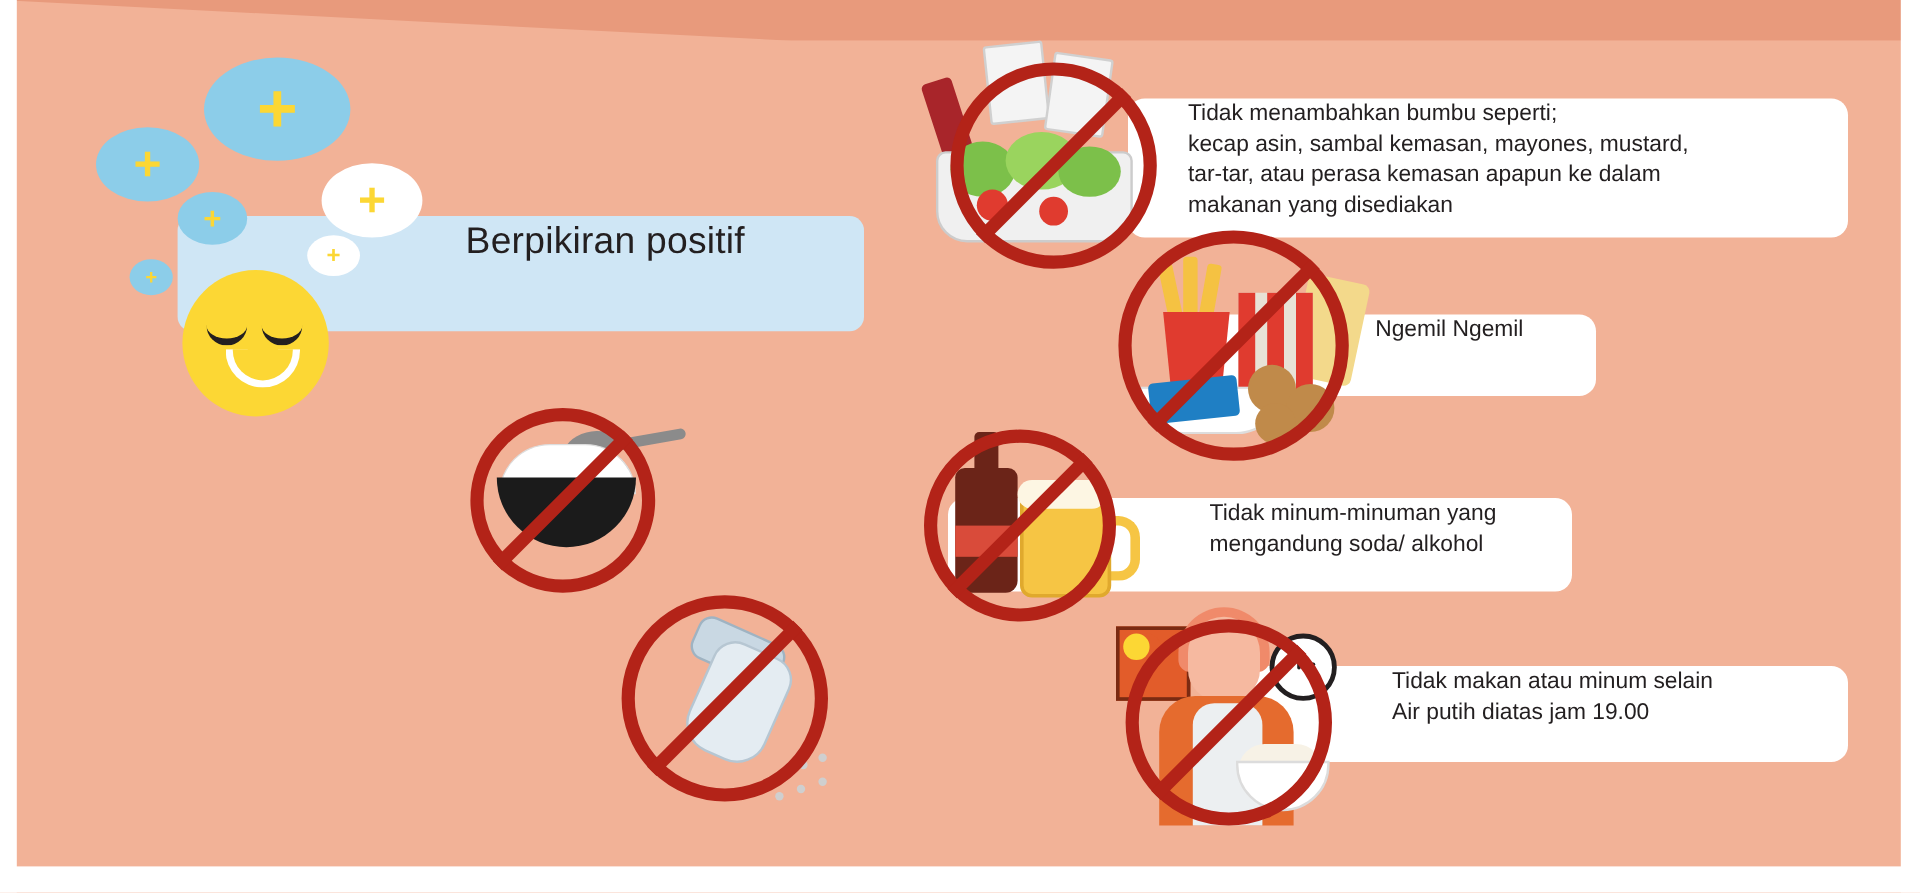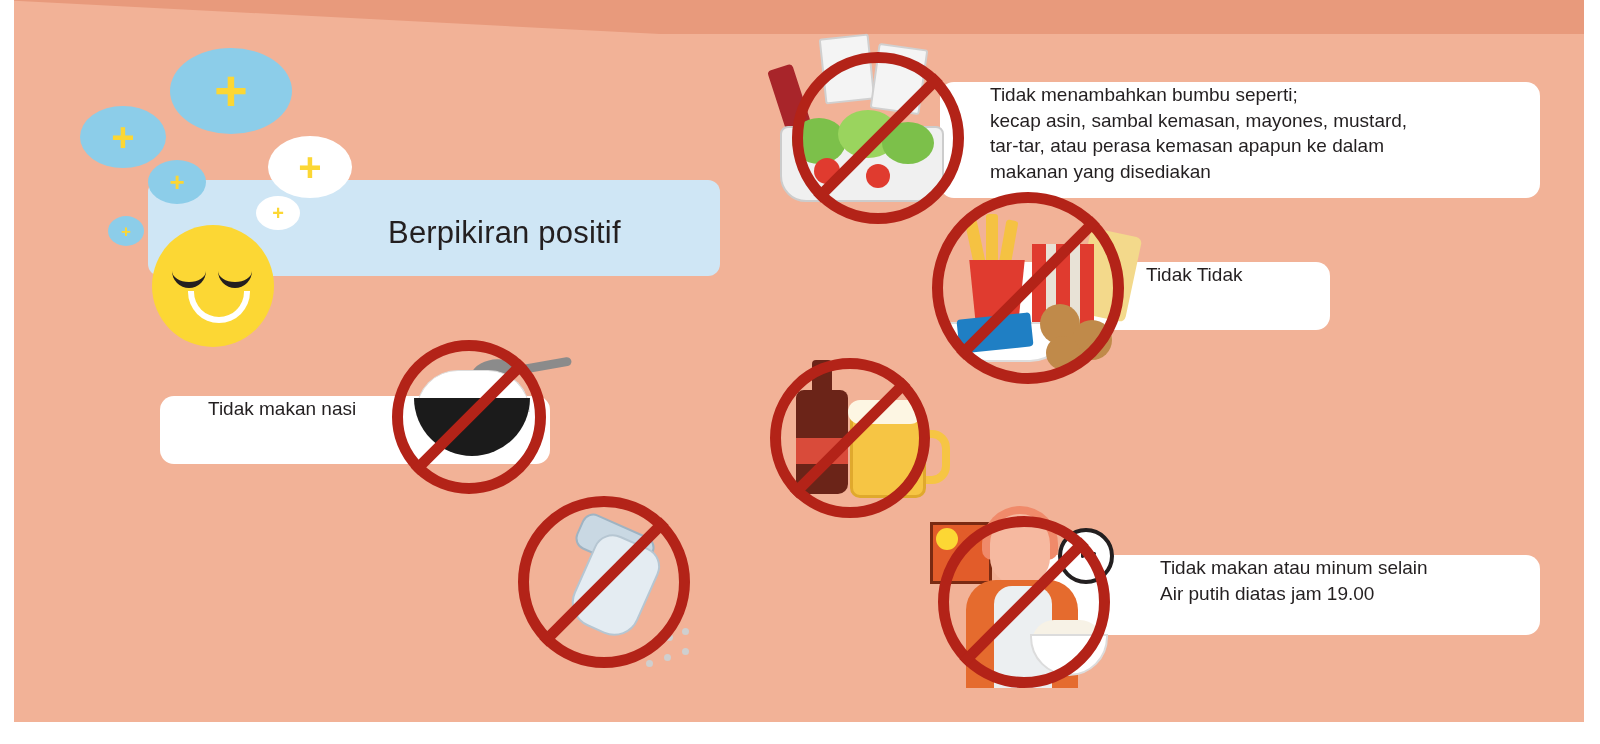--- a/index.html
+++ b/index.html
@@ -64,21 +64,20 @@
     left: 148px; top: 180px;
     width: 572px; height: 96px;
     border-radius: 12px;
     justify-content: flex-start;
     padding-left: 240px;
   }
   #positive-title {
     font-size: 31px;
     color: #231f20;
     letter-spacing: .2px;
-    margin-top: 32px;
   }
   #positive-sub {
     font-size: 16px;
     color: #231f20;
     margin-top: 4px;
   }
 
   .smiley {
     position: absolute;
     left: 152px; top: 225px;
@@ -442,23 +441,20 @@
   <div class="bubble" style="left:256px; top:196px; width:44px; height:34px; background:#ffffff;">
     <span style="font-size:20px; line-height:1;">+</span>
   </div>
 
   <div class="smiley">
     <div class="eye l"></div>
     <div class="eye r"></div>
     <div class="mouth"></div>
   </div>
 
-  <div class="card" id="rice-card">
-    <span class="txt">Tidak makan nasi</span>
-  </div>
   <div class="art" id="rice-art">
     <div class="spoon-h"></div>
     <div class="spoon-b"></div>
     <div class="rice"></div>
     <div class="bowl"></div>
   </div>
   <div class="nosign" style="left:392px; top:340px; width:154px; height:154px;"></div>
 
   <div class="art" id="salt-art">
     <div class="cap"></div>
@@ -485,41 +481,45 @@
     <div class="tray"></div>
     <div class="lettuce" style="left:22px; top:88px; width:54px; height:46px;"></div>
     <div class="lettuce" style="left:68px; top:80px; width:60px; height:48px; background:#9ad45e;"></div>
     <div class="lettuce" style="left:112px; top:92px; width:52px; height:42px;"></div>
     <div class="tomato" style="left:44px; top:128px; width:26px; height:26px;"></div>
     <div class="tomato" style="left:96px; top:134px; width:24px; height:24px;"></div>
   </div>
   <div class="nosign" style="left:792px; top:52px; width:172px; height:172px;"></div>
 
   <div class="card" id="snack-card">
-    <span class="txt">Tidak Tidak</span>
+    <span class="txt">Ngemil Ngemil</span>
   </div>
   <div class="art" id="snack-art">
     <div class="chipbag"></div>
     <div class="popcorn">
       <div class="popstripe" style="left:0;"></div>
       <div class="popstripe" style="left:24px;"></div>
       <div class="popstripe" style="left:48px;"></div>
     </div>
     <div class="fry" style="left:48px; top:24px; transform:rotate(-12deg);"></div>
     <div class="fry" style="left:64px; top:18px;"></div>
     <div class="fry" style="left:80px; top:24px; transform:rotate(10deg);"></div>
     <div class="fries"></div>
     <div class="plate"></div>
     <div class="bluepack"></div>
     <div class="cookie" style="left:118px; top:108px; width:40px; height:40px;"></div>
     <div class="cookie" style="left:150px; top:124px; width:40px; height:40px;"></div>
     <div class="cookie" style="left:124px; top:140px; width:34px; height:34px;"></div>
   </div>
   <div class="nosign" style="left:932px; top:192px; width:192px; height:192px;"></div>
 
+  <div class="card" id="drink-card">
+    <span class="txt">Tidak minum-minuman yang
+mengandung soda/ alkohol</span>
+  </div>
   <div class="art" id="drink-art">
     <div class="bottle-neck"></div>
     <div class="bottle-body"></div>
     <div class="bottle-label"></div>
     <div class="handle"></div>
     <div class="mug"></div>
     <div class="foam"></div>
   </div>
   <div class="nosign" style="left:770px; top:358px; width:160px; height:160px;"></div>
 

